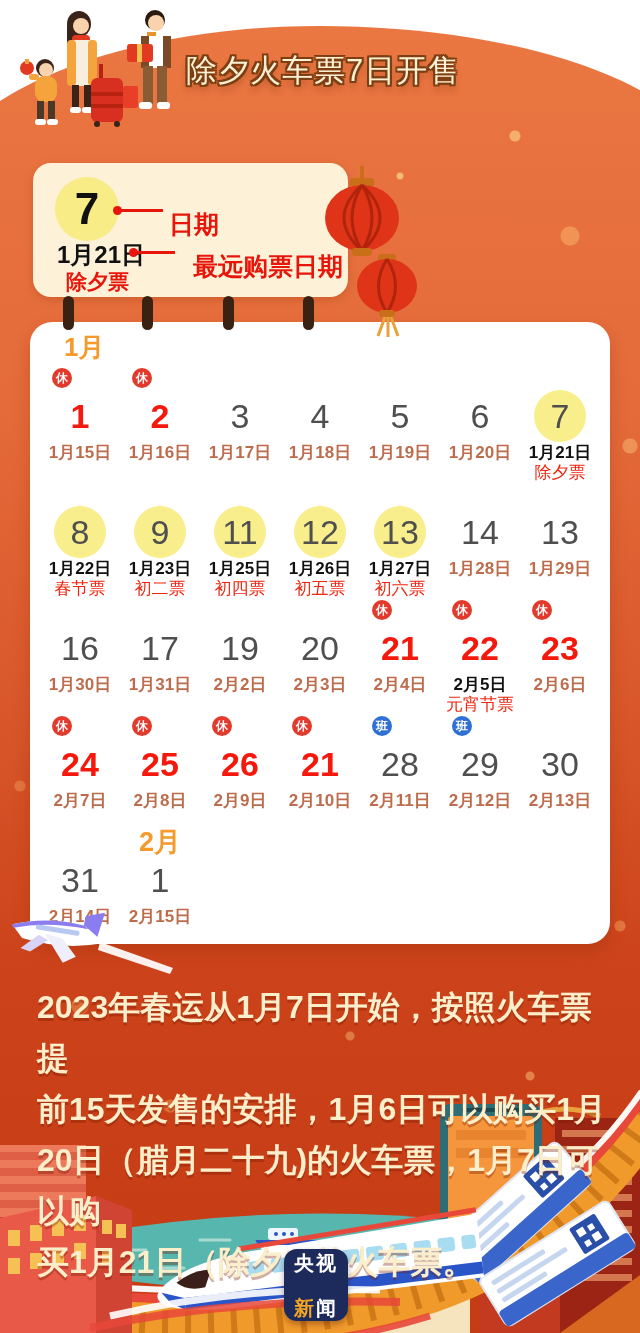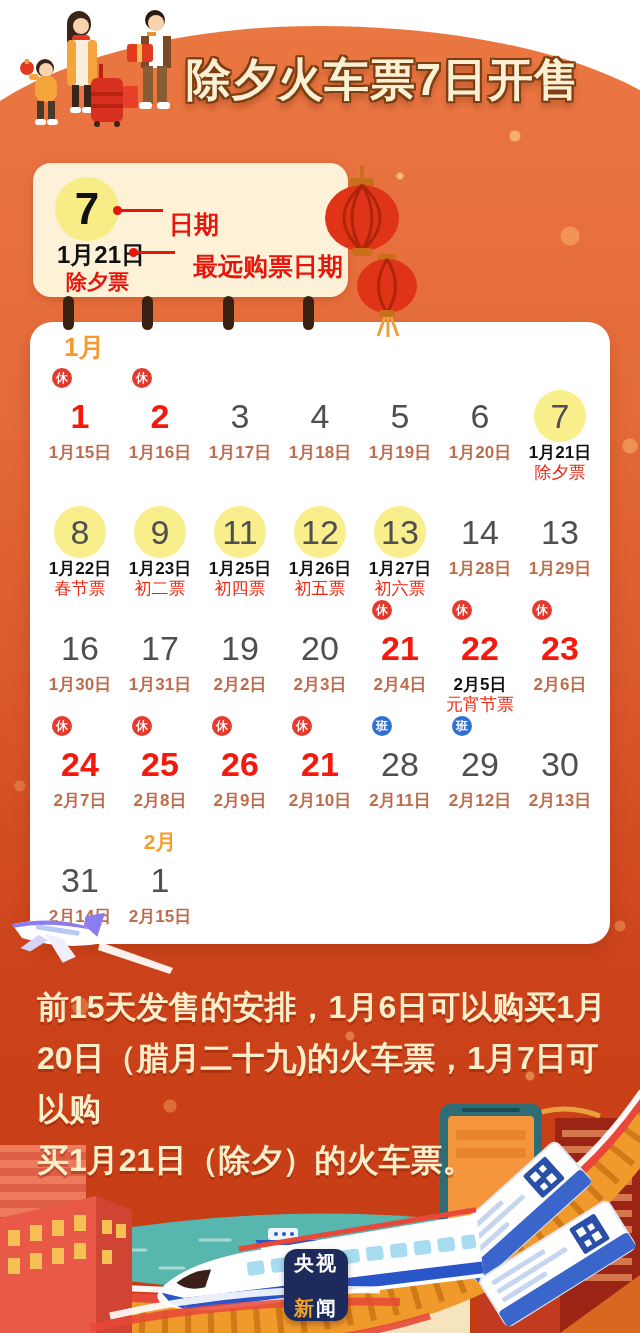--- a/index.html
+++ b/index.html
@@ -18,21 +18,21 @@
         radial-gradient(circle at 660px 640px, rgba(255,200,120,.35) 0 6px, transparent 7px),
         radial-gradient(circle at 690px 900px, rgba(255,190,110,.4) 0 5px, transparent 6px),
         radial-gradient(circle at 150px 980px, rgba(255,190,110,.35) 0 8px, transparent 9px),
         radial-gradient(circle at 420px 1010px, rgba(255,205,130,.4) 0 4px, transparent 5px),
         radial-gradient(circle at 240px 1080px, rgba(255,195,115,.35) 0 6px, transparent 7px),
         radial-gradient(circle at 600px 1050px, rgba(255,210,130,.45) 0 4px, transparent 5px),
         radial-gradient(circle at 90px 760px, rgba(255,200,120,.3) 0 5px, transparent 6px),
         linear-gradient(180deg,#ea7742 0%,#e46a3a 30%,#d9572b 52%,#cc431b 72%,#c53c14 100%);}
 
   
-  .title{position:absolute;left:186px;top:50px;width:445px;font-size:45px;font-weight:bold;
+  .title{position:absolute;left:186px;top:50px;width:445px;font-size:31px;font-weight:normal;
          color:#fcf0d4;letter-spacing:1px;white-space:nowrap;
          text-shadow:2px 0 0 #7d3f12,-2px 0 0 #7d3f12,0 2px 0 #7d3f12,0 -2px 0 #7d3f12,
                      2px 2px 0 #7d3f12,-2px 2px 0 #7d3f12,2px -2px 0 #7d3f12,-2px -2px 0 #7d3f12,
                      0 6px 7px rgba(90,30,0,.45);}
 
   
   .family{position:absolute;left:15px;top:2px;}
 
   
   .callout{position:absolute;left:33px;top:163px;width:315px;height:134px;background:#fdf2d8;
@@ -55,21 +55,21 @@
         border-radius:22px;box-shadow:0 8px 16px rgba(140,40,5,.28);}
   .month1{position:absolute;left:34px;top:8px;font-size:26px;font-weight:bold;color:#f59b2c;}
   .grid{position:absolute;left:10px;top:44px;display:grid;grid-template-columns:repeat(7,80px);
         grid-auto-rows:116px;}
   .cell{display:flex;flex-direction:column;align-items:center;}
   .slot-top{height:24px;display:flex;align-items:center;justify-content:center;width:100%;}
   .badge{width:20px;height:20px;border-radius:50%;color:#fff;font-size:12px;font-weight:bold;
          display:flex;align-items:center;justify-content:center;transform:translateX(-18px);}
   .badge.rest{background:#e23b2e;}
   .badge.work{background:#2f6fd6;}
-  .month-header{font-size:21px;font-weight:bold;color:#f59b2c;line-height:24px;}
+  .month-header{font-size:27px;font-weight:bold;color:#f59b2c;line-height:24px;}
   .num-box{height:52px;width:52px;display:flex;align-items:center;justify-content:center;}
   .num-box.circled{background:#f8ee8c;border-radius:50%;}
   .num{font-size:34px;}
   .num.gray{color:#4f4f4f;font-weight:400;}
   .num.red{color:#f5180c;font-weight:bold;}
   .date{height:21px;font-size:17px;color:#bd6c4c;line-height:21px;font-weight:bold;}
   .date.black{color:#111;}
   .ticket-label{height:19px;font-size:17px;color:#f0250f;line-height:19px;font-weight:500;}
 
   .plane{position:absolute;left:5px;top:910px;z-index:7;}
@@ -462,20 +462,21 @@
       <polygon points="78,2 96,-4 92,22 76,20" fill="#8b7cf0"></polygon>
       <path d="M 6,22 Q 40,8 78,12 L 100,26 Q 60,40 18,34 Z" fill="#ffffff"></path>
       <path d="M 6,22 Q 40,8 78,12 L 82,15 Q 42,13 8,25 Z" fill="#8b7cf0"></path>
       <polygon points="40,26 62,52 74,44 58,28" fill="#efeffc"></polygon>
       <polygon points="34,28 18,44 28,46 44,32" fill="#d8d4f8"></polygon>
       <rect x="30" y="18" width="44" height="5" rx="2" fill="#b8c8f0"></rect>
     </g>
   </svg>
 
   <div class="footer-text">
+    <div>2023年春运从1月7日开始，按照火车票提</div>
     <div>前15天发售的安排，1月6日可以购买1月</div>
     <div>20日（腊月二十九)的火车票，1月7日可以购</div>
     <div>买1月21日（除夕）的火车票。</div>
   </div>
 
   <svg class="scene" width="640" height="243" viewBox="0 0 640 243">
 
     <g>
       <rect x="555" y="28" width="85" height="215" fill="#9c2414"></rect>
       <rect x="562" y="40" width="70" height="7" fill="#d4764e"></rect>

